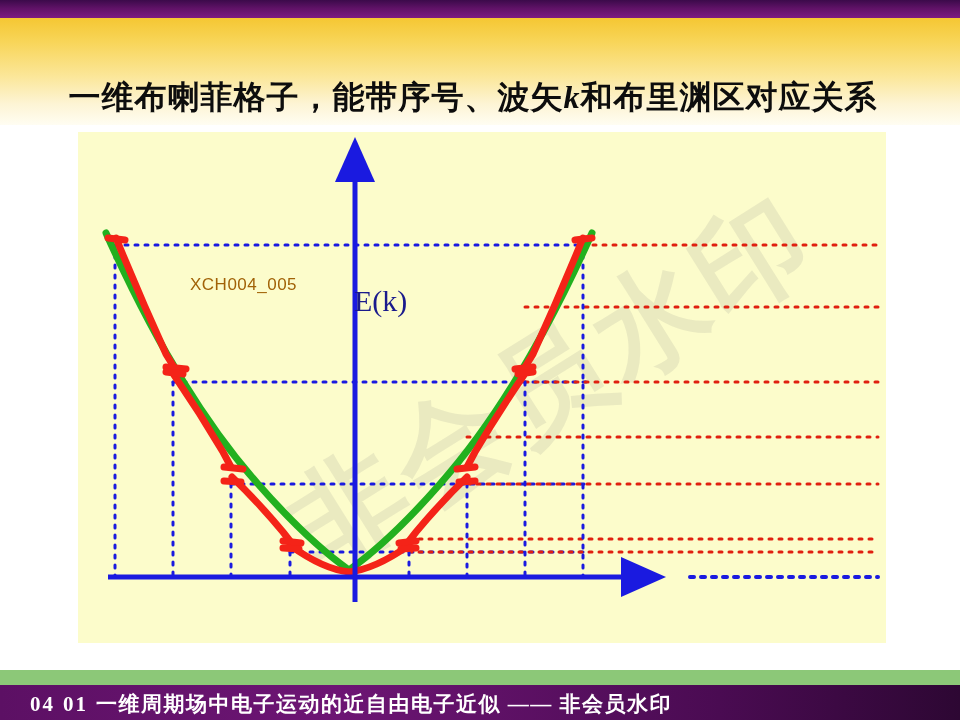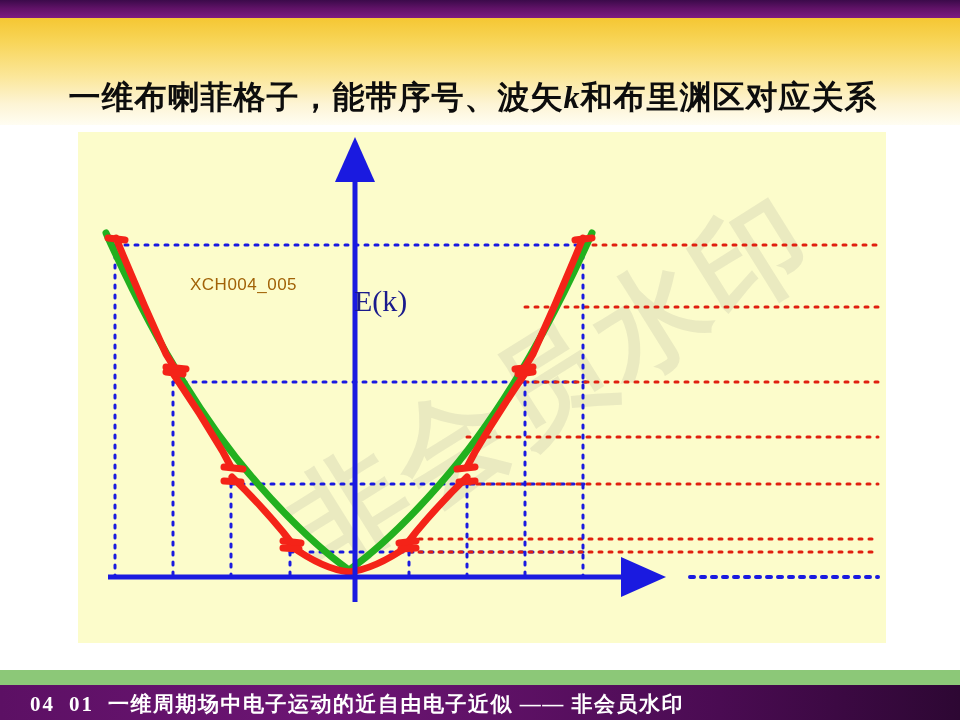--- a/index.html
+++ b/index.html
@@ -90,21 +90,21 @@
   .bottom-bar{
     position:absolute;left:0;top:685px;width:960px;height:35px;
     background:linear-gradient(to right,#5c1064 0%,#6d1574 35%,#4a0b52 75%,#2d0733 100%);
   }
   .bottom-text{
     position:absolute;left:30px;top:690px;
     font-family:"Liberation Serif", serif;
     font-weight:bold;font-size:21px;color:#ffffff;
     letter-spacing:1.5px;white-space:nowrap;
   }
-  .bottom-text .num{letter-spacing:2px;padding-right:14px;}
+  .bottom-text .num{letter-spacing:2px;padding-right:8px;}
 
   svg.plot{position:absolute;left:0;top:0;width:808px;height:511px;}
 </style>
 </head>
 <body>
 
 <div id="root">
 
   <div class="top-strip"></div>
 

